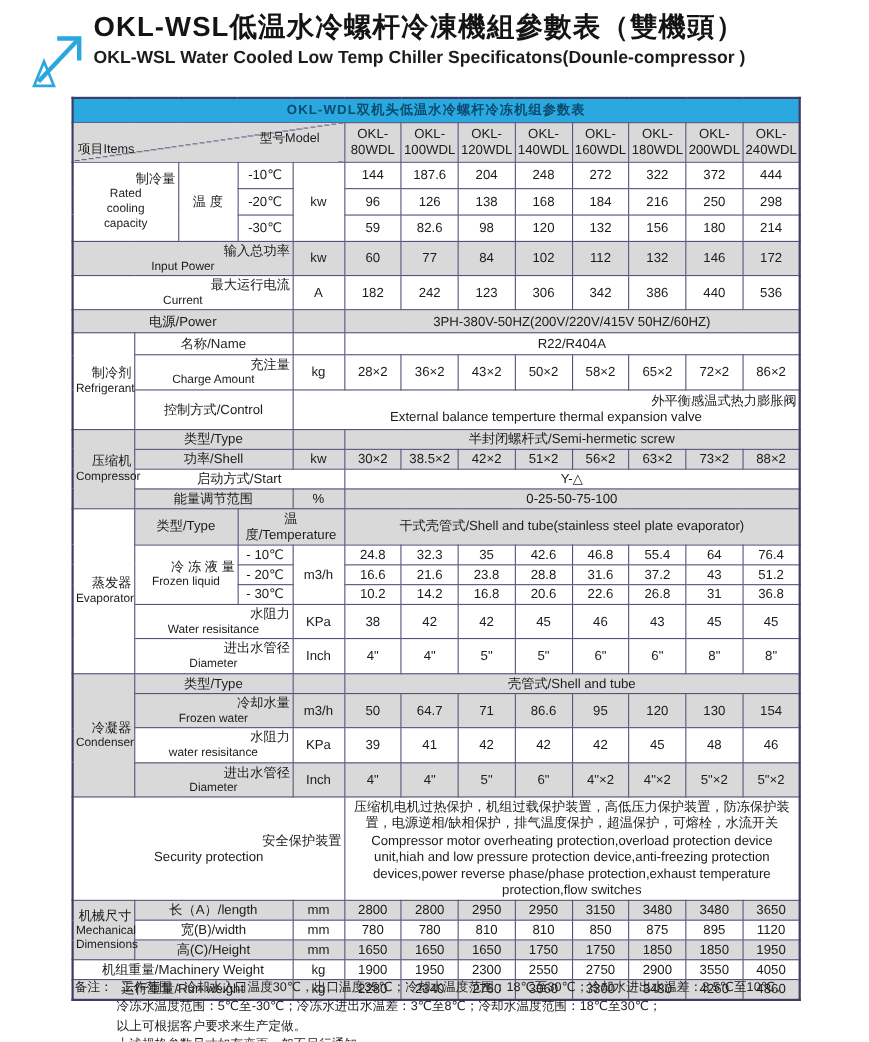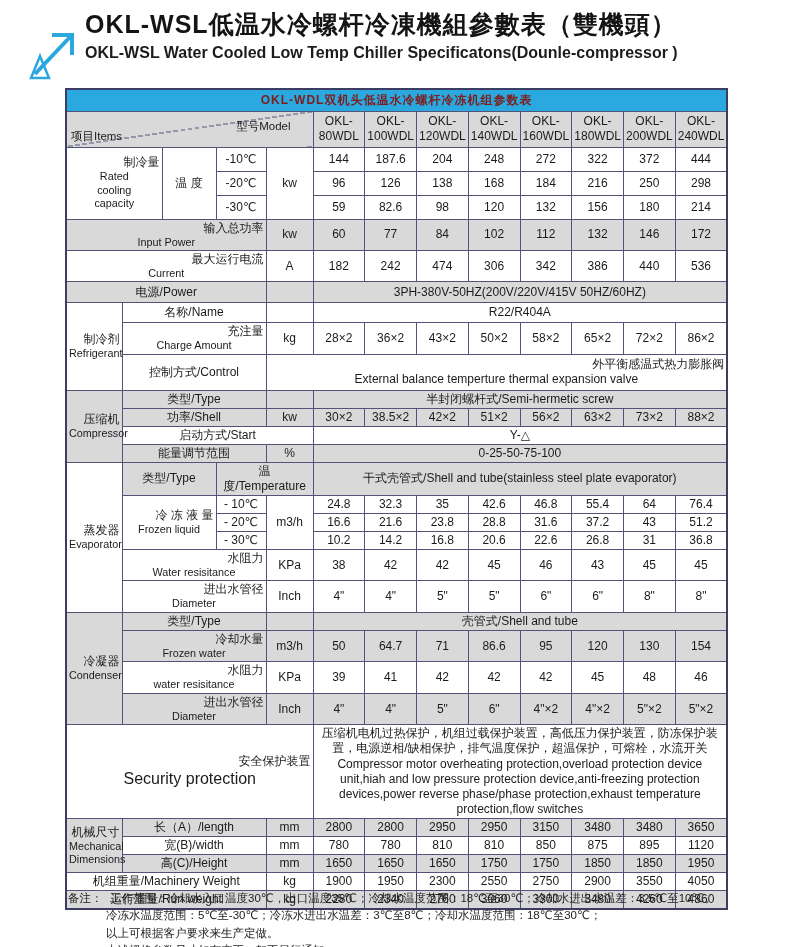--- a/index.html
+++ b/index.html
@@ -9,21 +9,21 @@
   
   .page-header { position:absolute; left:85px; top:8px; }
   .title-zh { font-size:25px; font-weight:bold; letter-spacing:1px; color:#141414; white-space:nowrap; }
   .title-en { font-size:16px; font-weight:bold; color:#1c1c1c; margin-top:3px; white-space:nowrap; }
   .logo { position:absolute; left:28px; top:24px; width:52px; height:56px; }
 
   
   table.spec { position:absolute; left:65px; top:88px; width:661px; border-collapse:collapse; table-layout:fixed; }
   table.spec td { border:1px solid #53537a; text-align:center; vertical-align:middle; font-size:12px; padding:1px 2px; background:#fff; line-height:1.25; }
   table.spec { border:2px solid #3d3d63; }
-  td.banner { background:#29a9e0 !important; color:#7f1d1d; font-weight:bold; font-size:15px; height:22px; letter-spacing:1px; }
+  td.banner { background:#29a9e0 !important; color:#0c4a6e; font-weight:bold; font-size:15px; height:22px; letter-spacing:1px; }
   td.gray { background:#d9d9d9 !important; }
   .lbl-zh { font-size:12px; white-space:pre-line;text-align:right; }
   .lbl-en { font-size:10.8px; white-space:pre-line; }
   .model-cell { font-size:11.5px; white-space:pre-line; line-height:1.25;margin-left:28px; }
   td.v { font-size:12px; }
   .corner { position:relative; height:36px; background:#d9d9d9 !important;
             background-image:linear-gradient(to bottom right, transparent 49.5%, #53537a 49.5%, #53537a 50.5%, transparent 50.5%) !important; }
   .corner .items { position:absolute; left:4px; bottom:3px; font-size:11.5px; }
   .corner .model { position:absolute; right:22px; top:7px; font-size:11.5px; }
   td.security-text { text-align:left; font-size:11.3px; line-height:1.45; padding:3px 6px; }
@@ -155,21 +155,21 @@
         </tr>
 
     <tr style="height:28px">
       <td colspan="4">
         <div class="lbl-zh">最大运行电流</div>
         <div class="lbl-en">Current</div>
       </td>
       <td>A</td>
     <td class="v">182</td>
           <td class="v">242</td>
-          <td class="v">474</td>
+          <td class="v">123</td>
           <td class="v">306</td>
           <td class="v">342</td>
           <td class="v">386</td>
           <td class="v">440</td>
           <td class="v">536</td>
         </tr>
 
     <tr style="height:21px">
       <td colspan="4" class="gray">电源/Power</td>
       <td class="gray"></td>
@@ -370,21 +370,21 @@
           <td class="v gray">6"</td>
           <td class="v gray">4"×2</td>
           <td class="v gray">4"×2</td>
           <td class="v gray">5"×2</td>
           <td class="v gray">5"×2</td>
         </tr>
 
     <tr style="height:84px">
       <td colspan="5">
         <div class="lbl-zh">安全保护装置</div>
-        <div style="font-size:16px">Security protection</div>
+        <div style="font-size:12px">Security protection</div>
       </td>
       <td colspan="8" class="security-text">
         <div class="zh">压缩机电机过热保护，机组过载保护装置，高低压力保护装置，防冻保护装置，电源逆相/缺相保护，排气温度保护，超温保护，可熔栓，水流开关</div>
         <div class="en">Compressor motor overheating protection,overload protection device unit,hiah and low pressure protection device,anti-freezing protection devices,power reverse phase/phase protection,exhaust temperature protection,flow switches</div>
       </td>
     </tr>
 
     <tr style="height:17px">
       <td rowspan="3" class="gray">
         <div class="lbl-zh">机械尺寸</div>

